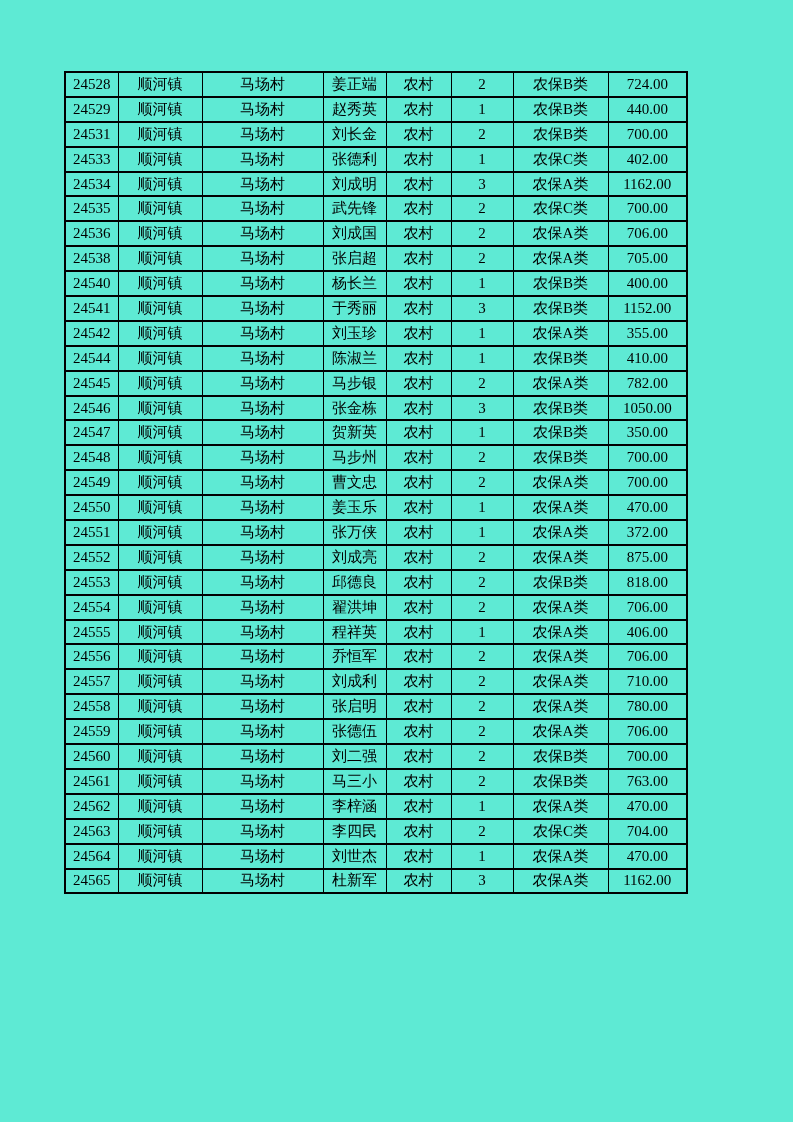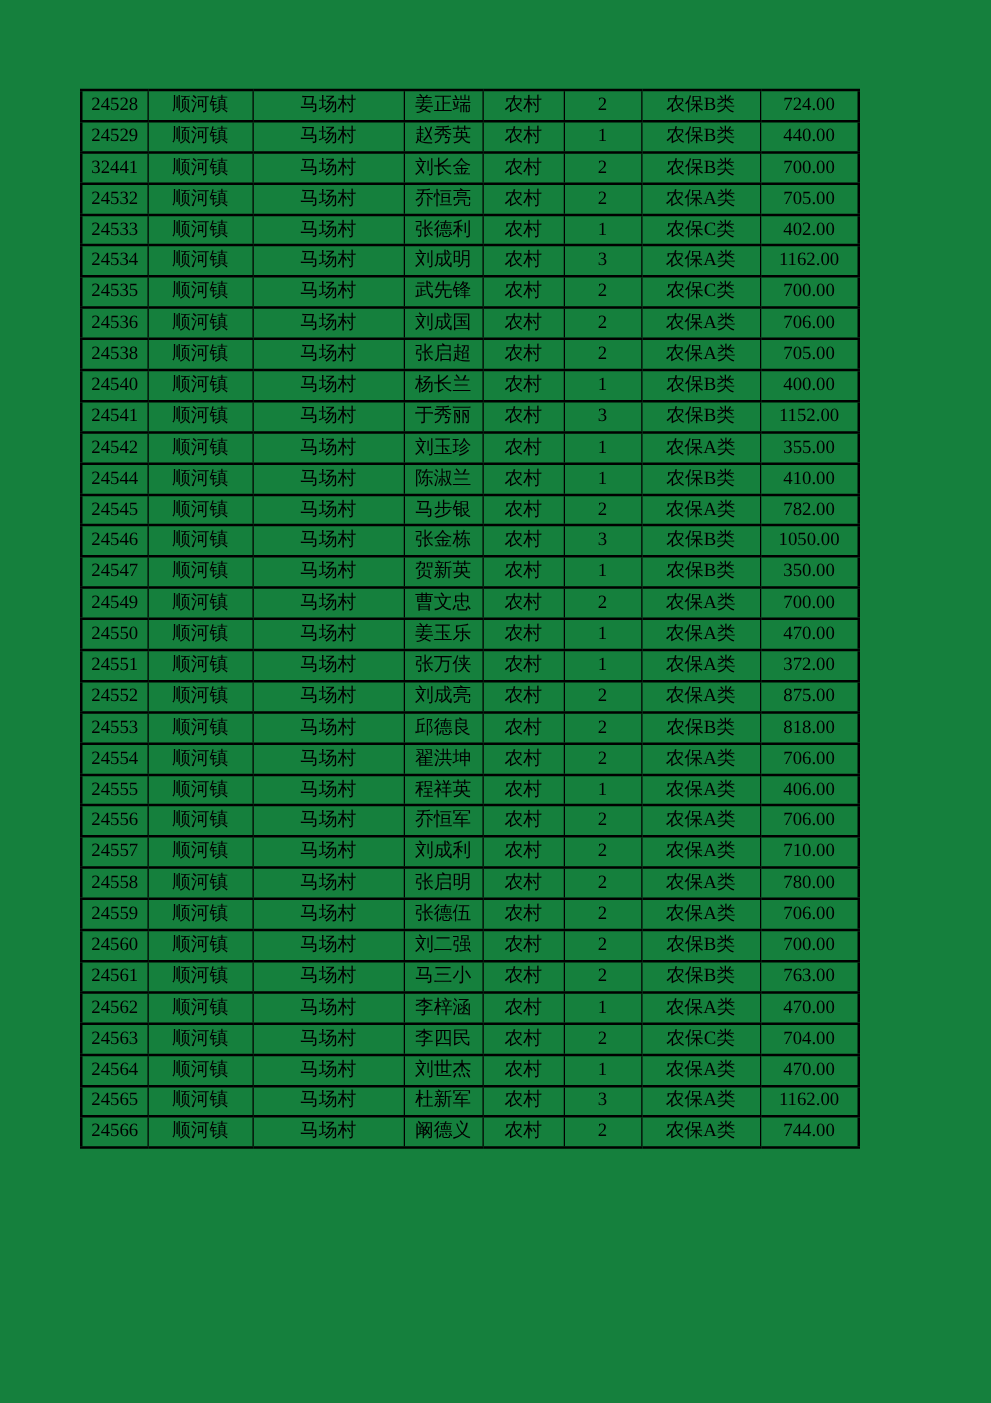--- a/index.html
+++ b/index.html
@@ -10,21 +10,21 @@
   body {
     width: 793px;
     height: 1122px;
     position: relative;
     font-family: "Liberation Serif", "DejaVu Serif", serif;
     color: #000000;
   }
   .page {
     position: absolute;
     inset: 0;
-    background: #15803d;
+    background: #5eead4;
     padding-left: 36px;
   }
   table.roster {
     position: absolute;
     left: 64px;
     top: 71px;
     width: 622px;
     border-collapse: collapse;
     table-layout: fixed;
     border: 2px solid #000000;
@@ -74,38 +74,28 @@
           <td>24529</td>
           <td>顺河镇</td>
           <td>马场村</td>
           <td>赵秀英</td>
           <td>农村</td>
           <td>1</td>
           <td>农保B类</td>
           <td>440.00</td>
         </tr>
         <tr>
-          <td>32441</td>
+          <td>24531</td>
           <td>顺河镇</td>
           <td>马场村</td>
           <td>刘长金</td>
           <td>农村</td>
           <td>2</td>
           <td>农保B类</td>
           <td>700.00</td>
-        </tr>
-        <tr>
-          <td>24532</td>
-          <td>顺河镇</td>
-          <td>马场村</td>
-          <td>乔恒亮</td>
-          <td>农村</td>
-          <td>2</td>
-          <td>农保A类</td>
-          <td>705.00</td>
         </tr>
         <tr>
           <td>24533</td>
           <td>顺河镇</td>
           <td>马场村</td>
           <td>张德利</td>
           <td>农村</td>
           <td>1</td>
           <td>农保C类</td>
           <td>402.00</td>
@@ -214,20 +204,30 @@
           <td>24547</td>
           <td>顺河镇</td>
           <td>马场村</td>
           <td>贺新英</td>
           <td>农村</td>
           <td>1</td>
           <td>农保B类</td>
           <td>350.00</td>
         </tr>
         <tr>
+          <td>24548</td>
+          <td>顺河镇</td>
+          <td>马场村</td>
+          <td>马步州</td>
+          <td>农村</td>
+          <td>2</td>
+          <td>农保B类</td>
+          <td>700.00</td>
+        </tr>
+        <tr>
           <td>24549</td>
           <td>顺河镇</td>
           <td>马场村</td>
           <td>曹文忠</td>
           <td>农村</td>
           <td>2</td>
           <td>农保A类</td>
           <td>700.00</td>
         </tr>
         <tr>
@@ -382,26 +382,16 @@
         </tr>
         <tr>
           <td>24565</td>
           <td>顺河镇</td>
           <td>马场村</td>
           <td>杜新军</td>
           <td>农村</td>
           <td>3</td>
           <td>农保A类</td>
           <td>1162.00</td>
-        </tr>
-        <tr>
-          <td>24566</td>
-          <td>顺河镇</td>
-          <td>马场村</td>
-          <td>阚德义</td>
-          <td>农村</td>
-          <td>2</td>
-          <td>农保A类</td>
-          <td>744.00</td>
         </tr>
       </tbody>
   </table>
 </div>
 
 </body></html>

